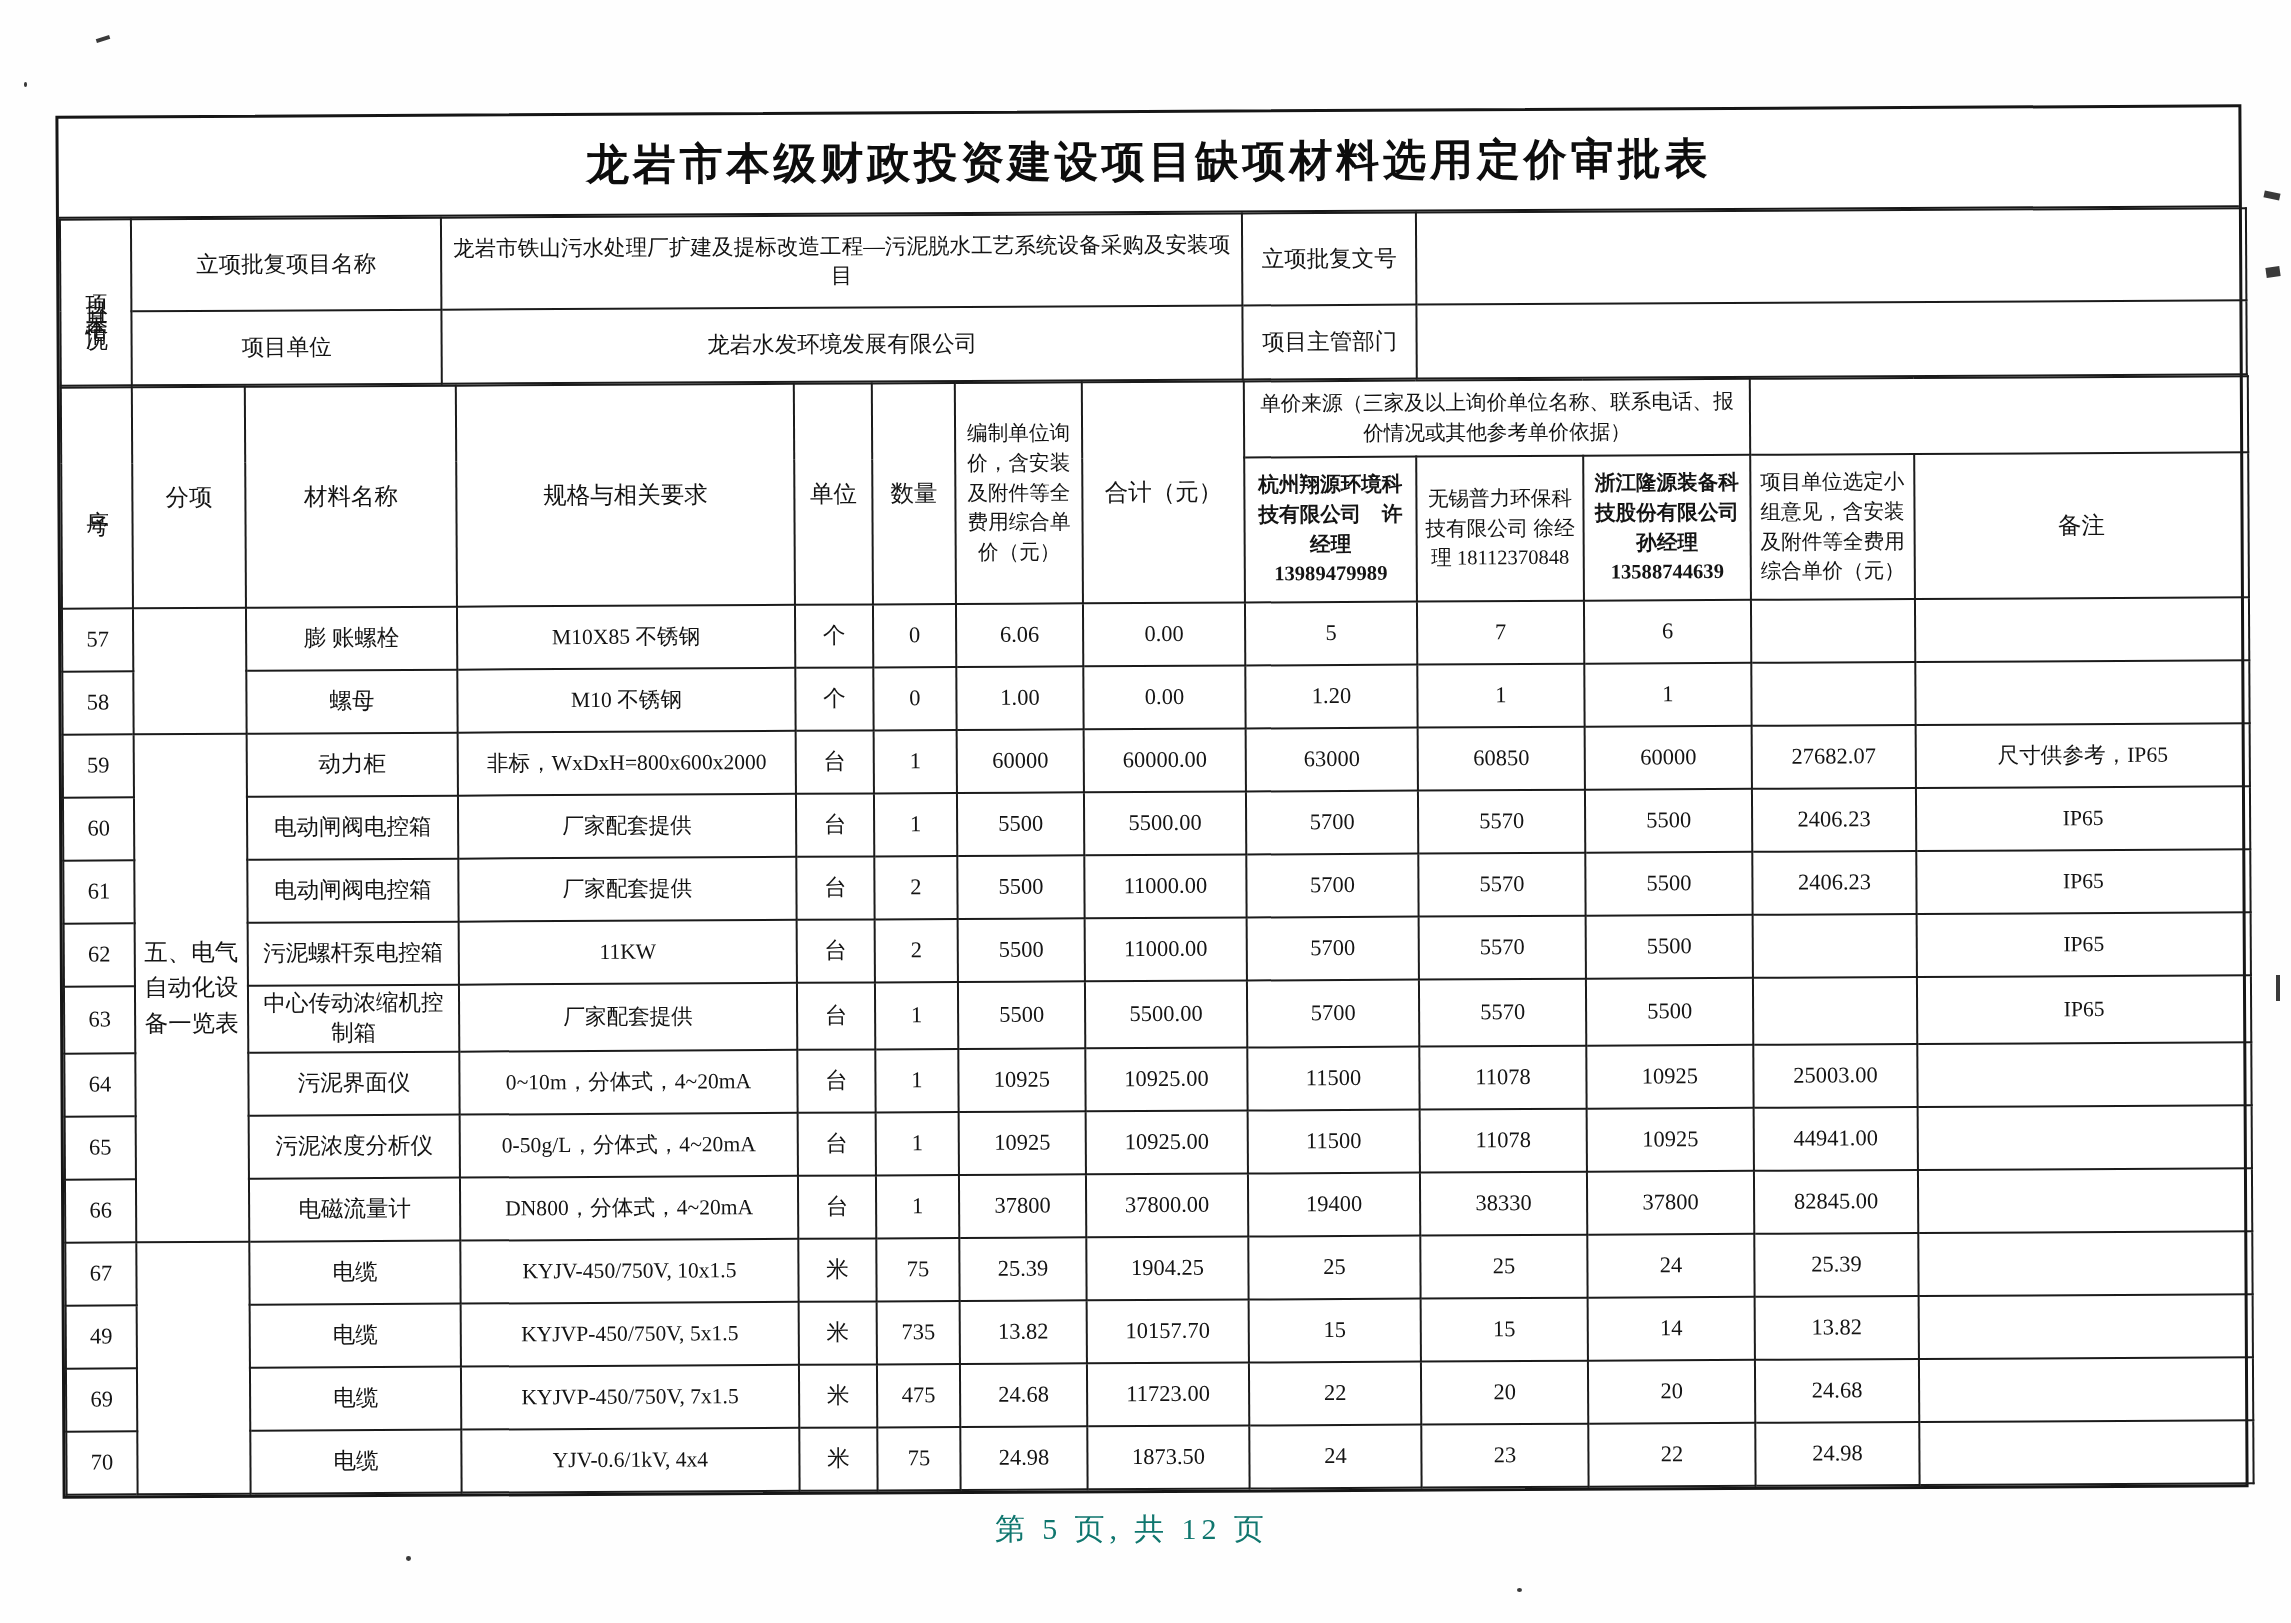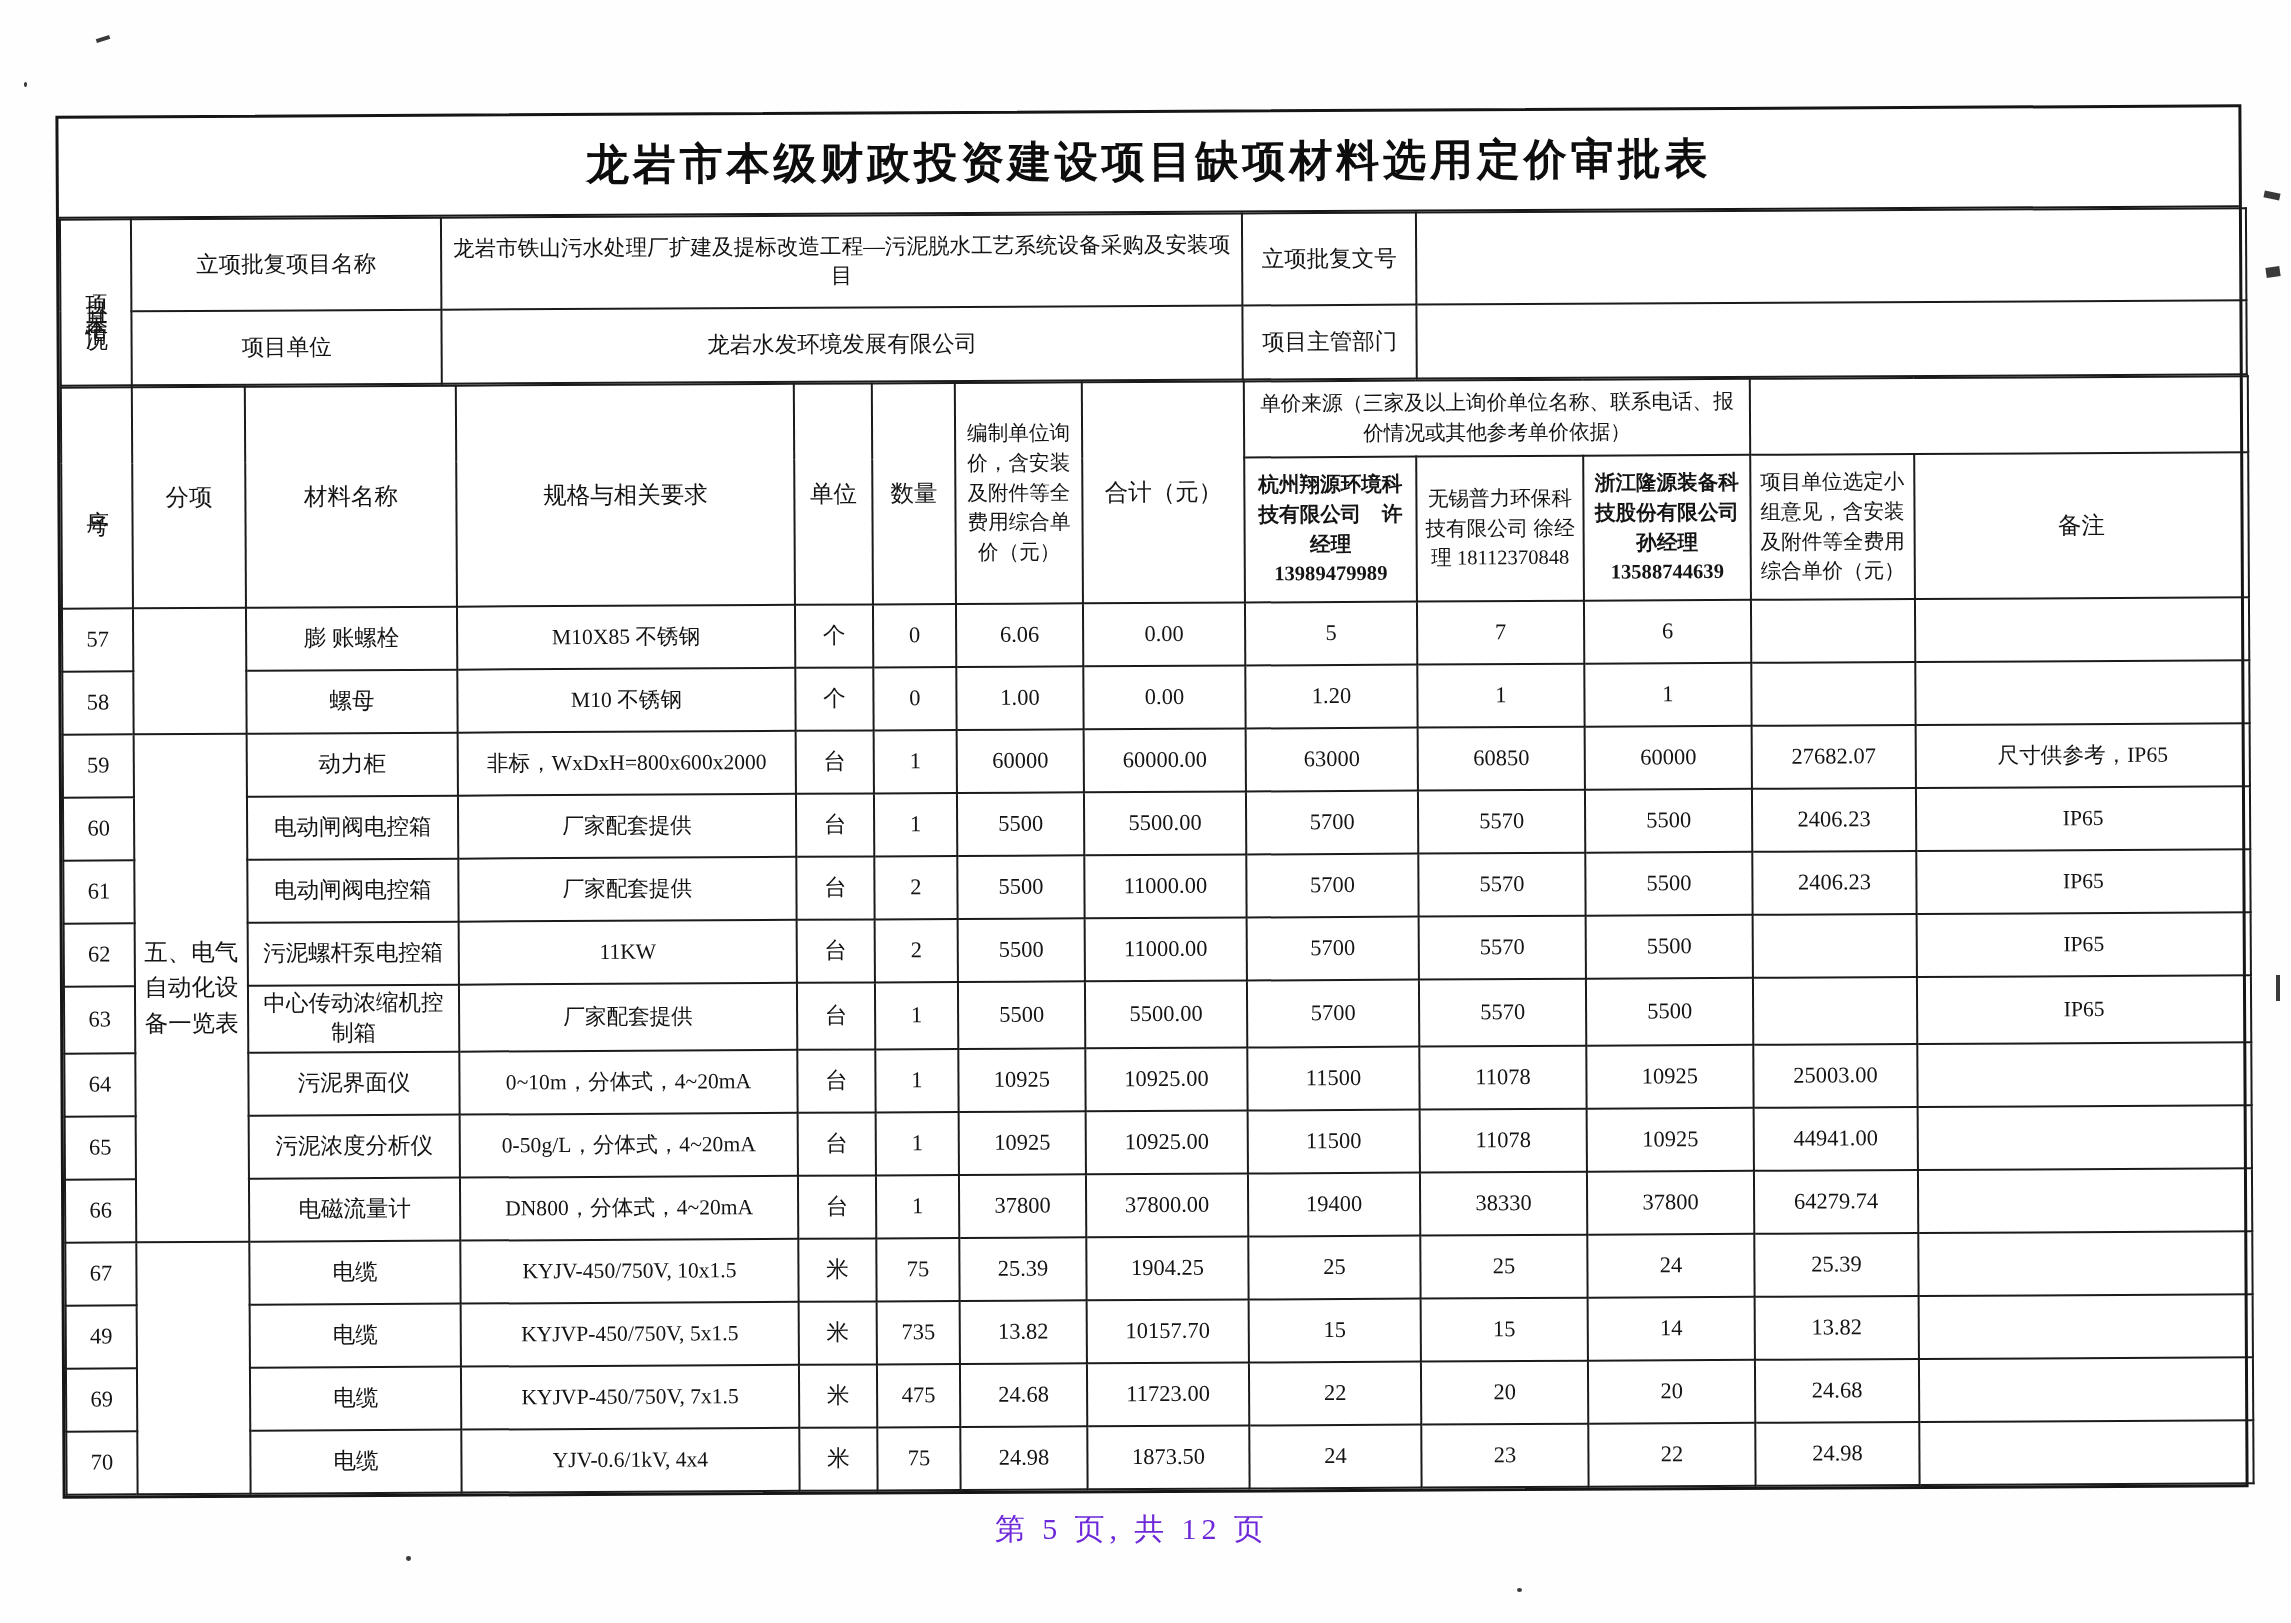--- a/index.html
+++ b/index.html
@@ -39,21 +39,21 @@
   tr.h2{height:145px;}
   thead td{font-size:23.5px;}
   td.small{font-size:20.6px;line-height:1.45;}
   td.pre{white-space:pre-line;font-weight:bold;}
   tbody tr{height:63px;}
   td.c-sub{font-size:23.5px;line-height:1.5;}
   td.c-name{font-size:22.5px;}
   td.c-spec{font-size:21.6px;}
   .footer-line{
     position:absolute;top:1509px;left:995px;
-    font-size:30px;letter-spacing:4.9px;color:#6d28d9;
+    font-size:30px;letter-spacing:4.9px;color:#0f766e;
   }
   
   .artifact{position:absolute;background:#3a3a3a;}
   .a1{left:96px;top:37px;width:13.7px;height:3.9px;transform:rotate(-18deg);}
   .a2{left:23.5px;top:82px;width:3.9px;height:4.9px;border-radius:50%;}
   .a3{left:2264px;top:192px;width:15.7px;height:6.9px;transform:rotate(12deg);}
   .a4{left:2266px;top:267px;width:13.7px;height:9.8px;transform:rotate(-8deg);}
   .a5{left:2276px;top:975px;width:3.9px;height:25.5px;}
   .a6{left:406px;top:1556px;width:4.9px;height:4.9px;border-radius:50%;}
   .a7{left:1517px;top:1588px;width:4.9px;height:3.9px;border-radius:50%;}
@@ -276,21 +276,21 @@
               <td>66</td>
               <td class="c-name">电磁流量计</td>
               <td class="c-spec">DN800，分体式，4~20mA</td>
               <td>台</td>
               <td>1</td>
               <td>37800</td>
               <td>37800.00</td>
               <td>19400</td>
               <td>38330</td>
               <td>37800</td>
-              <td>64279.74</td>
+              <td>82845.00</td>
               <td class="c-spec"></td>
             </tr>
             <tr>
               <td>67</td>
               <td class="c-sub" rowspan="4"></td>
               <td class="c-name">电缆</td>
               <td class="c-spec">KYJV-450/750V, 10x1.5</td>
               <td>米</td>
               <td>75</td>
               <td>25.39</td>

